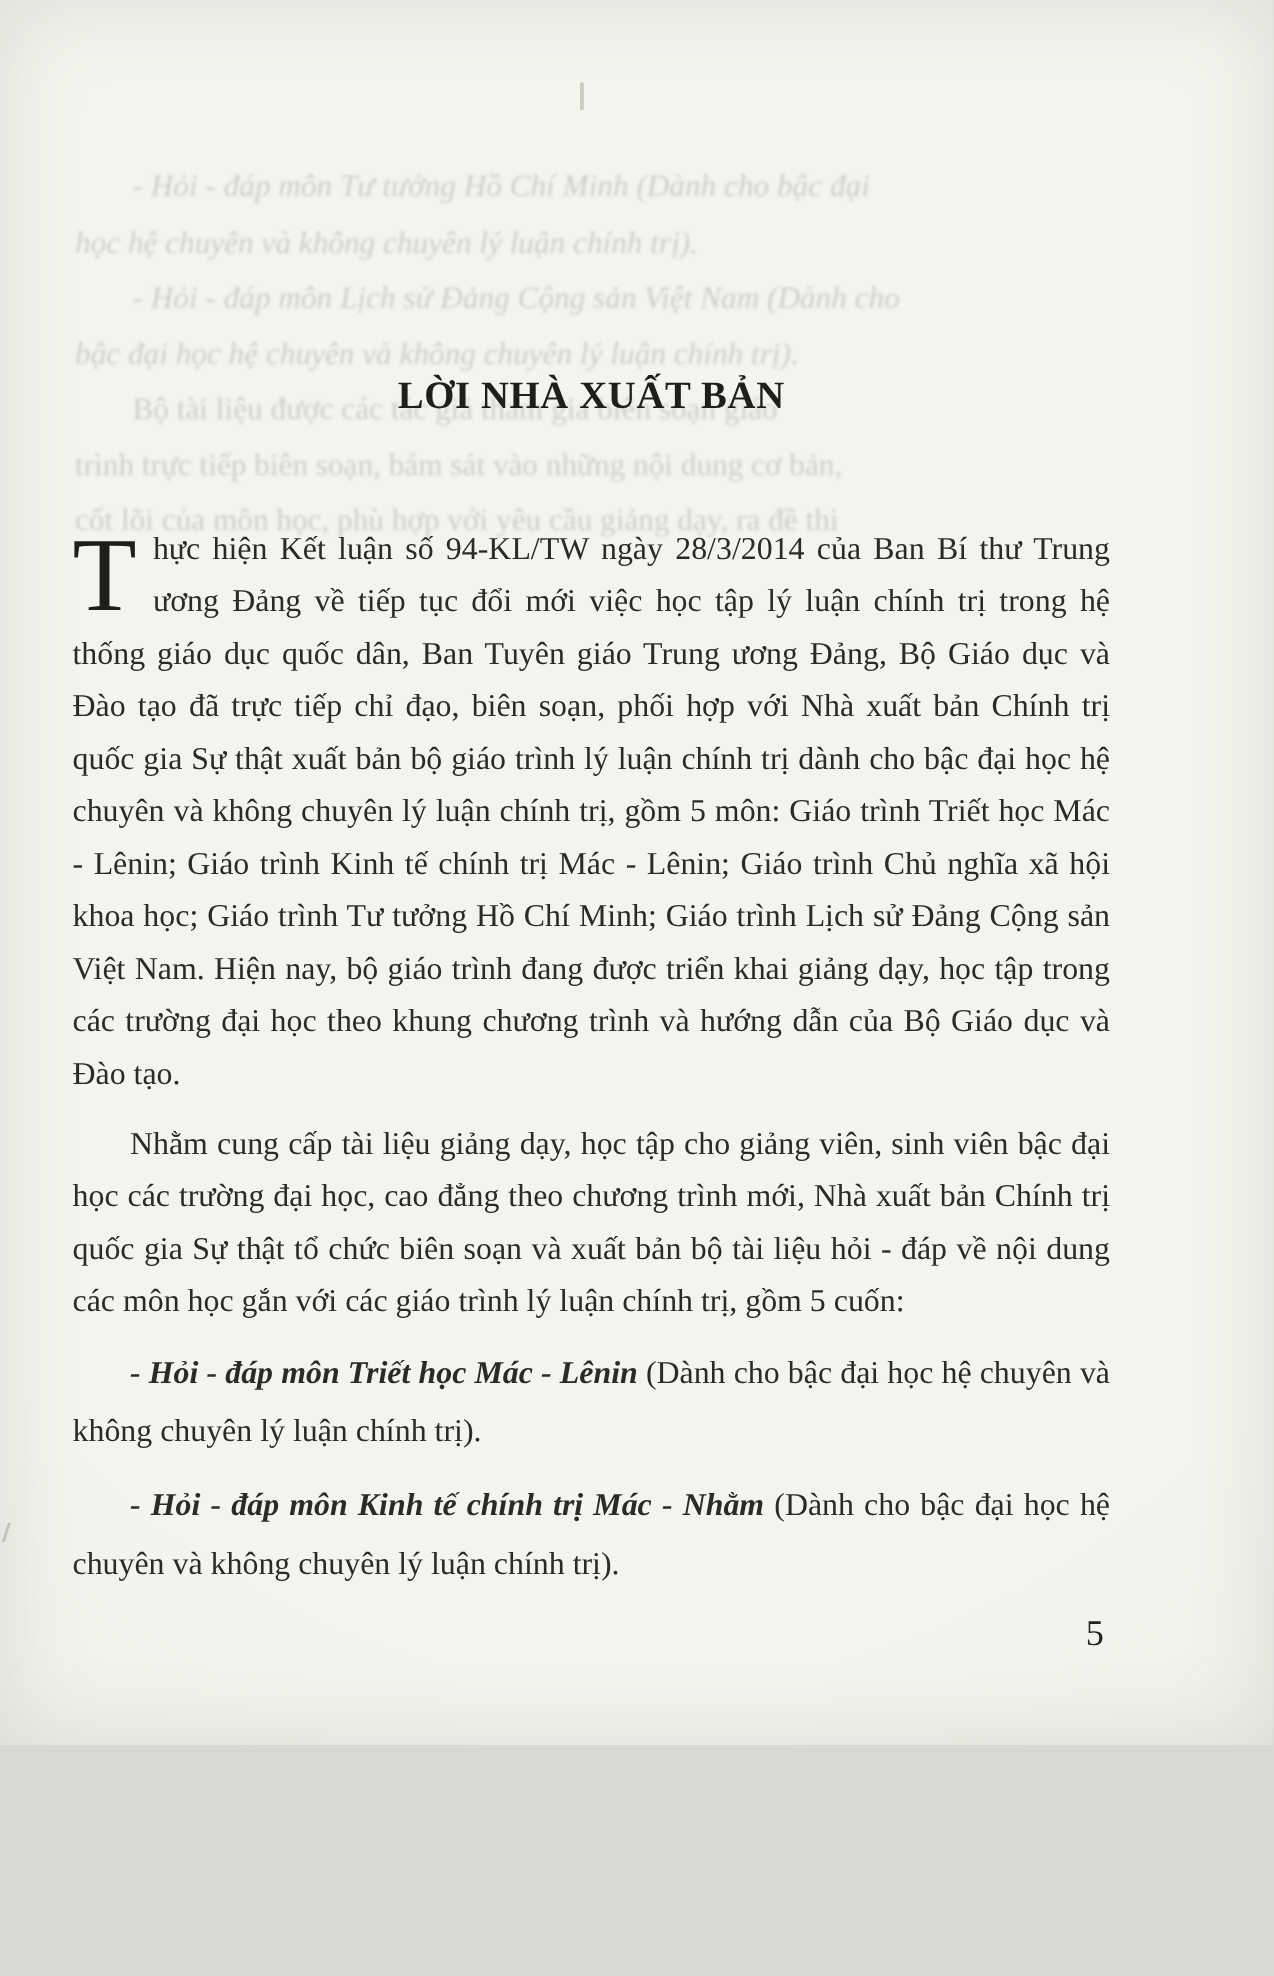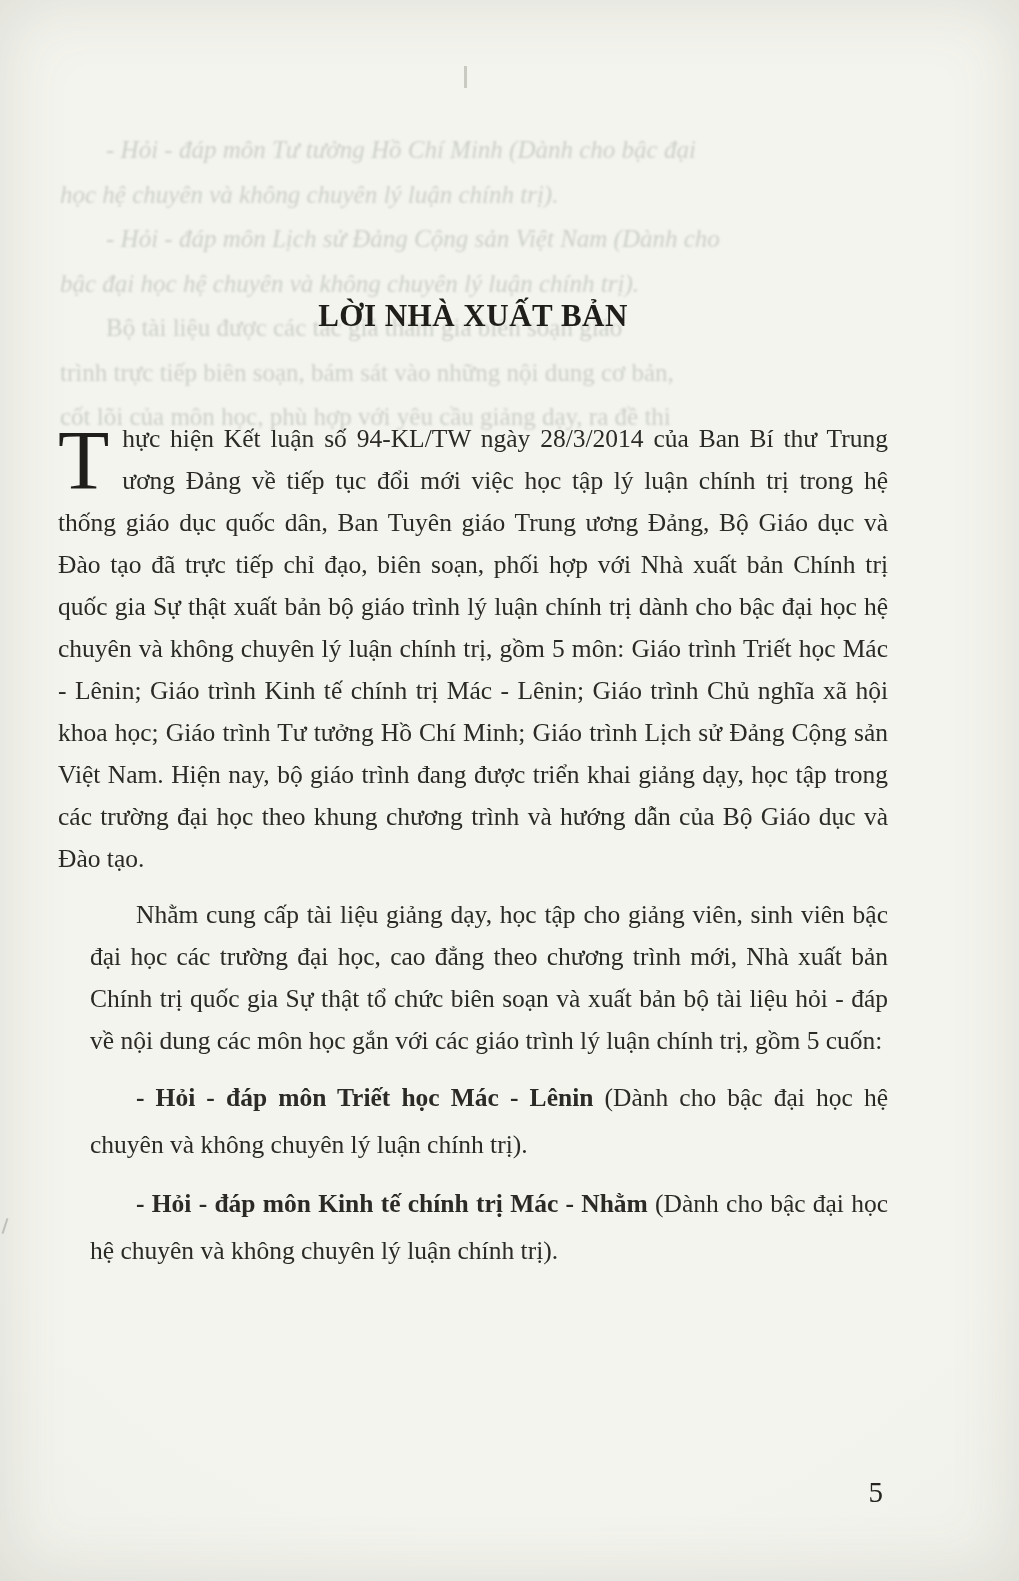--- a/index.html
+++ b/index.html
@@ -1,19 +1,19 @@
 <!DOCTYPE html>
 <html><head>
 <meta charset="utf-8">
 <style>
   html, body { margin: 0; padding: 0; background: #d8d8d2; }
   .page {
     position: relative;
     width: 1019px;
-    height: 1581px;
+    height: 1396px;
     margin: 0 auto;
     overflow: hidden;
     background:
       radial-gradient(ellipse 130% 105% at 50% 42%, #f4f4ee 52%, #ebece4 85%, #e2e3da 100%);
     box-shadow: inset 0 0 70px rgba(90, 95, 80, 0.14);
     font-family: "Liberation Serif", "DejaVu Serif", serif;
     color: #2e2c29;
   }
   
   .ghost {
@@ -46,34 +46,34 @@
   }
 
   .para {
     margin: 0;
     font-size: 25.5px;
     line-height: 42px;
     text-align: justify;
     color: #2c2a26;
   }
   .para.sp { margin-top: 14px; }
-  .para.indent { text-indent: 46px; margin-left: 32px; }
+  .para.indent { text-indent: 46px; }
   .para.listitem { line-height: 47px; margin-top: 12px; }
 
   .dropcap {
     float: left;
     font-size: 84px;
     line-height: 76px;
     margin: 5px 13px 0 0;
     color: #201e1b;
   }
 
   .run.normal { font-style: normal; font-weight: 400; }
   .run.italic { font-weight: 400; }
-  .run.bold-italic { font-weight: 700; }
+  .run.bold-italic { font-style: italic; font-weight: 700; }
 
   .page-number {
     position: absolute;
     right: 136px;
     bottom: 72px;
     font-size: 29px;
     color: #26241f;
   }
 
   .artifact-top {

